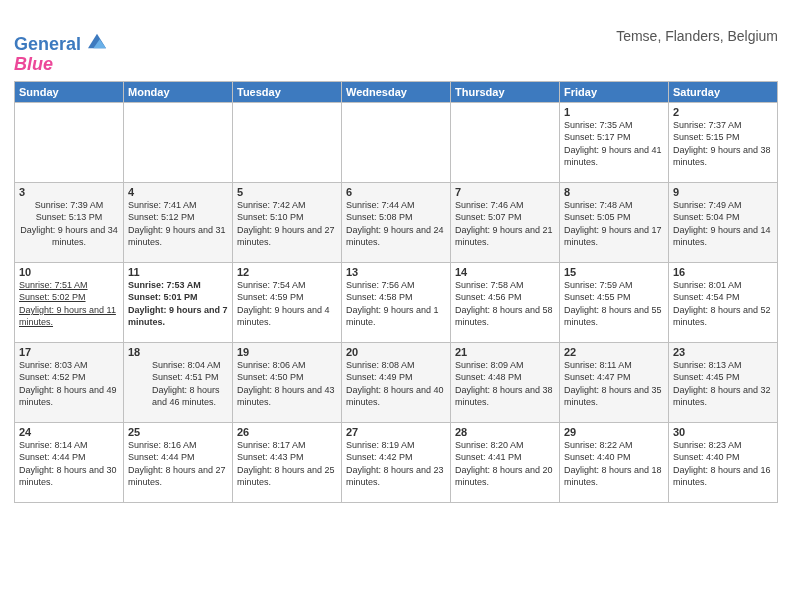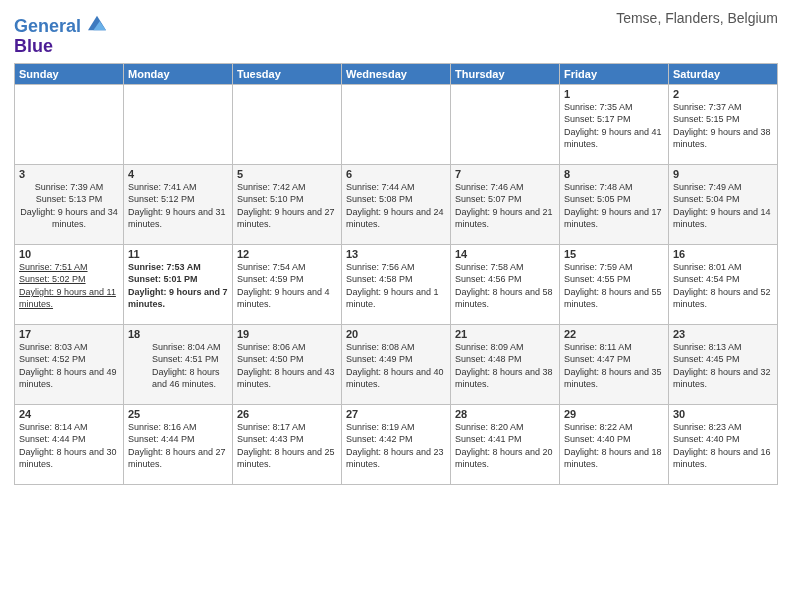--- a/index.html
+++ b/index.html
@@ -6,21 +6,21 @@
     body {
       width: 792px;
       height: 612px;
       font-family: Arial, sans-serif;
       background: #fff;
       overflow: hidden;
     }
     .container {
       width: 792px;
       height: 540px;
-      padding: 10px 14px;
+      padding: 28px 14px;
     }
     .header-section {
       display: flex;
       justify-content: space-between;
       align-items: flex-start;
       margin-bottom: 6px;
     }
     .logo {
       display: flex;
       align-items: center;
@@ -107,21 +107,21 @@
       <div>
         <div style="display:flex;align-items:center;">
           <div class="logo-text">
             <span style="color:#3d7abf;">General</span>
             <svg class="logo-icon" viewBox="0 0 20 20">
               <polygon points="0,18 10,2 20,18" fill="#3d7abf"></polygon>
               <polygon points="6,18 13,8 20,18" fill="#6ab0e8"></polygon>
             </svg>
           </div>
         </div>
-        <div class="logo-text" style="color:#4c1d95;">Blue</div>
+        <div class="logo-text" style="color:#ec4899;font-style:italic;">Blue</div>
       </div>
     </div>
     <div class="title-block">
       <div class="subtitle">Temse, Flanders, Belgium</div>
     </div>
   </div>
 
   <table class="calendar">
     <thead>
       <tr>

